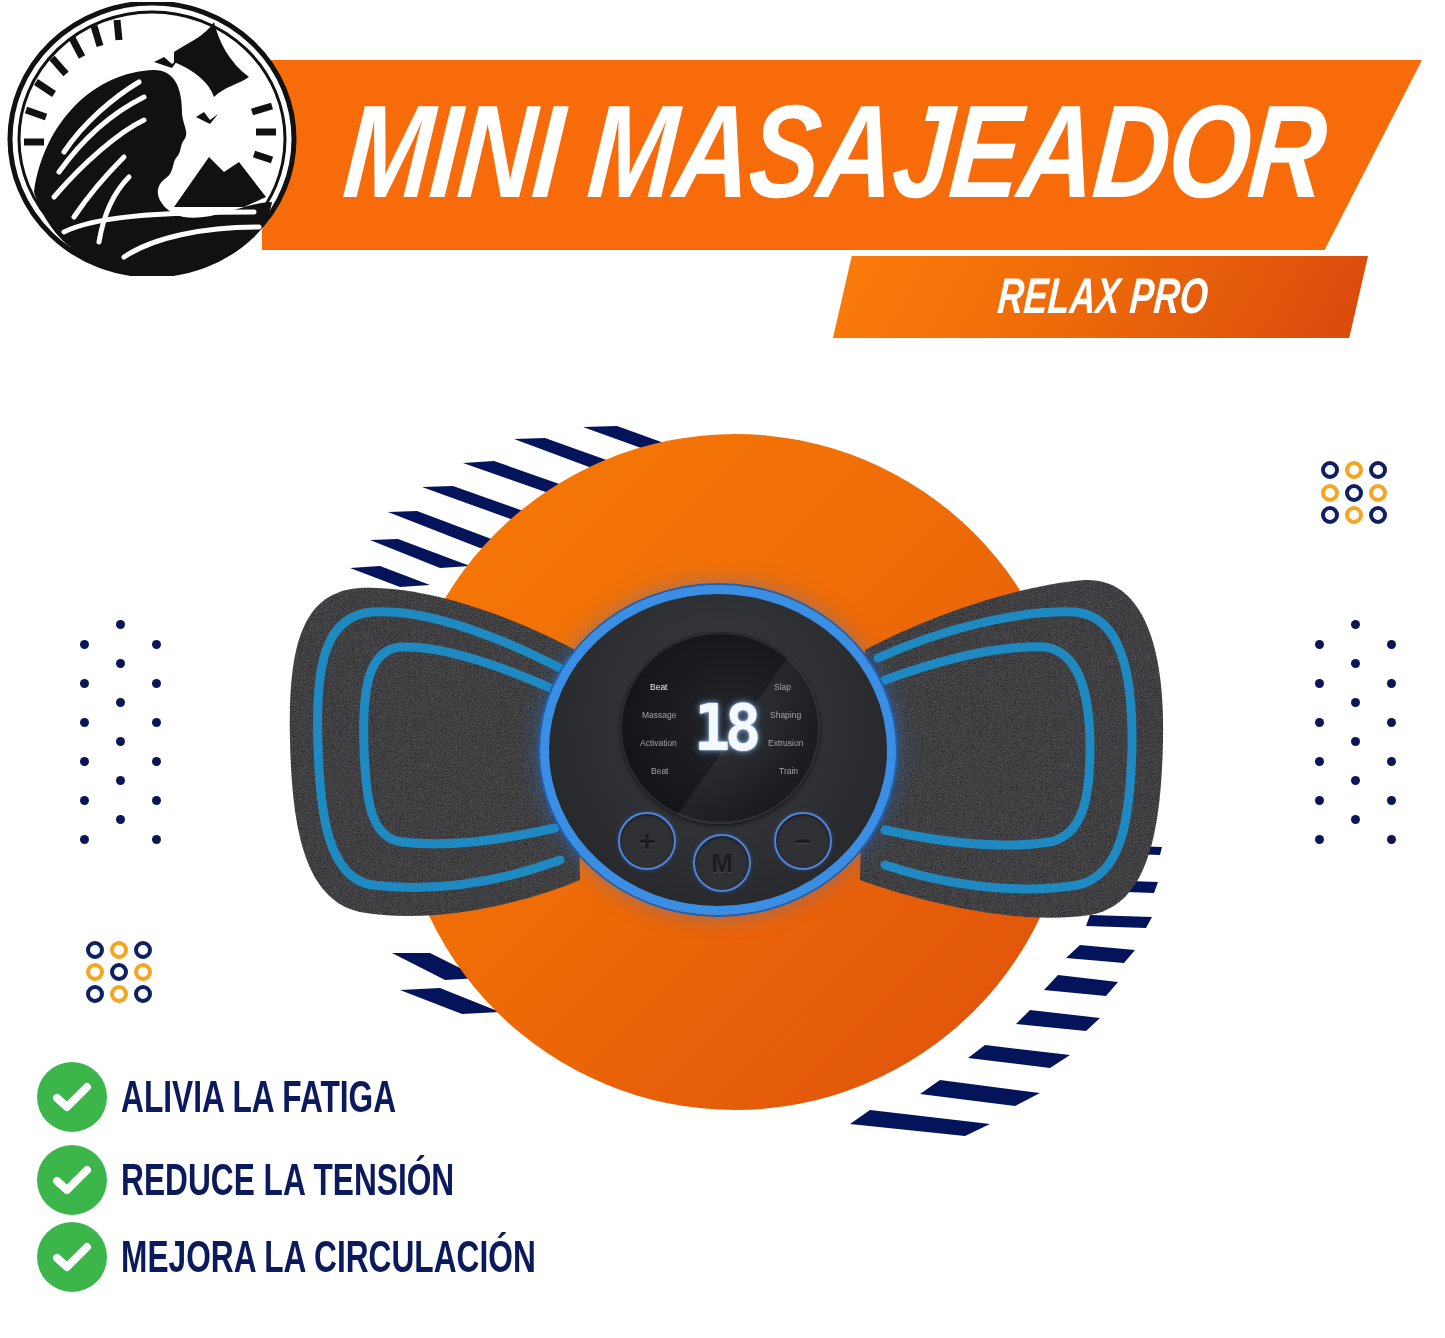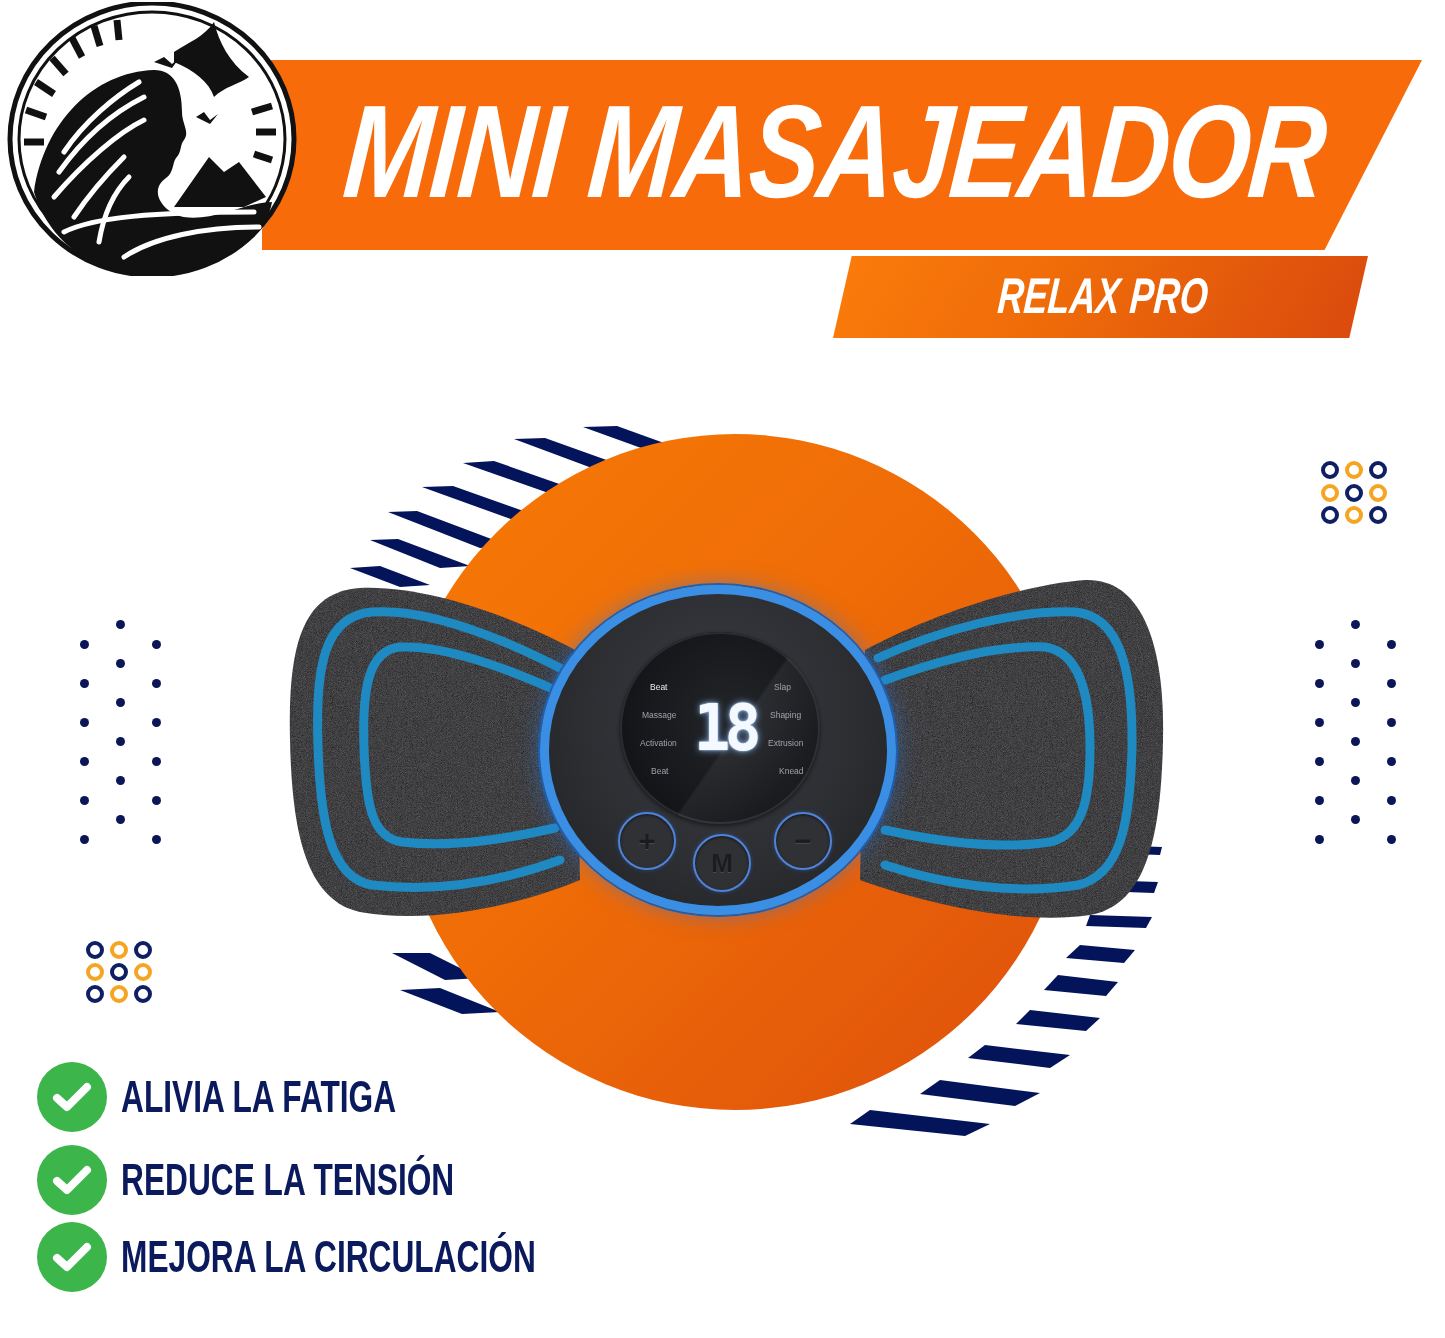--- a/index.html
+++ b/index.html
@@ -167,21 +167,21 @@
 </div>
 
 <span class="mode-label active" style="left:650px;top:682px;">Beat</span>
 <span class="mode-label" style="left:642px;top:710px;">Massage</span>
 <span class="mode-label" style="left:640px;top:738px;">Activation</span>
 <span class="mode-label" style="left:651px;top:766px;">Beat</span>
 
 <span class="mode-label" style="left:774px;top:682px;">Slap</span>
 <span class="mode-label" style="left:770px;top:710px;">Shaping</span>
 <span class="mode-label" style="left:768px;top:738px;">Extrusion</span>
-<span class="mode-label" style="left:779px;top:766px;">Knead</span>
+<span class="mode-label" style="left:779px;top:766px;">Train</span>
 
 <div class="digit-display">18</div>
 
 <div class="btn" style="left:618px;top:812px;">
   <span>+</span>
 </div>
 <div class="btn" style="left:693px;top:834px;font-size:26px;">
   <span>M</span>
 </div>
 <div class="btn" style="left:774px;top:812px;">

